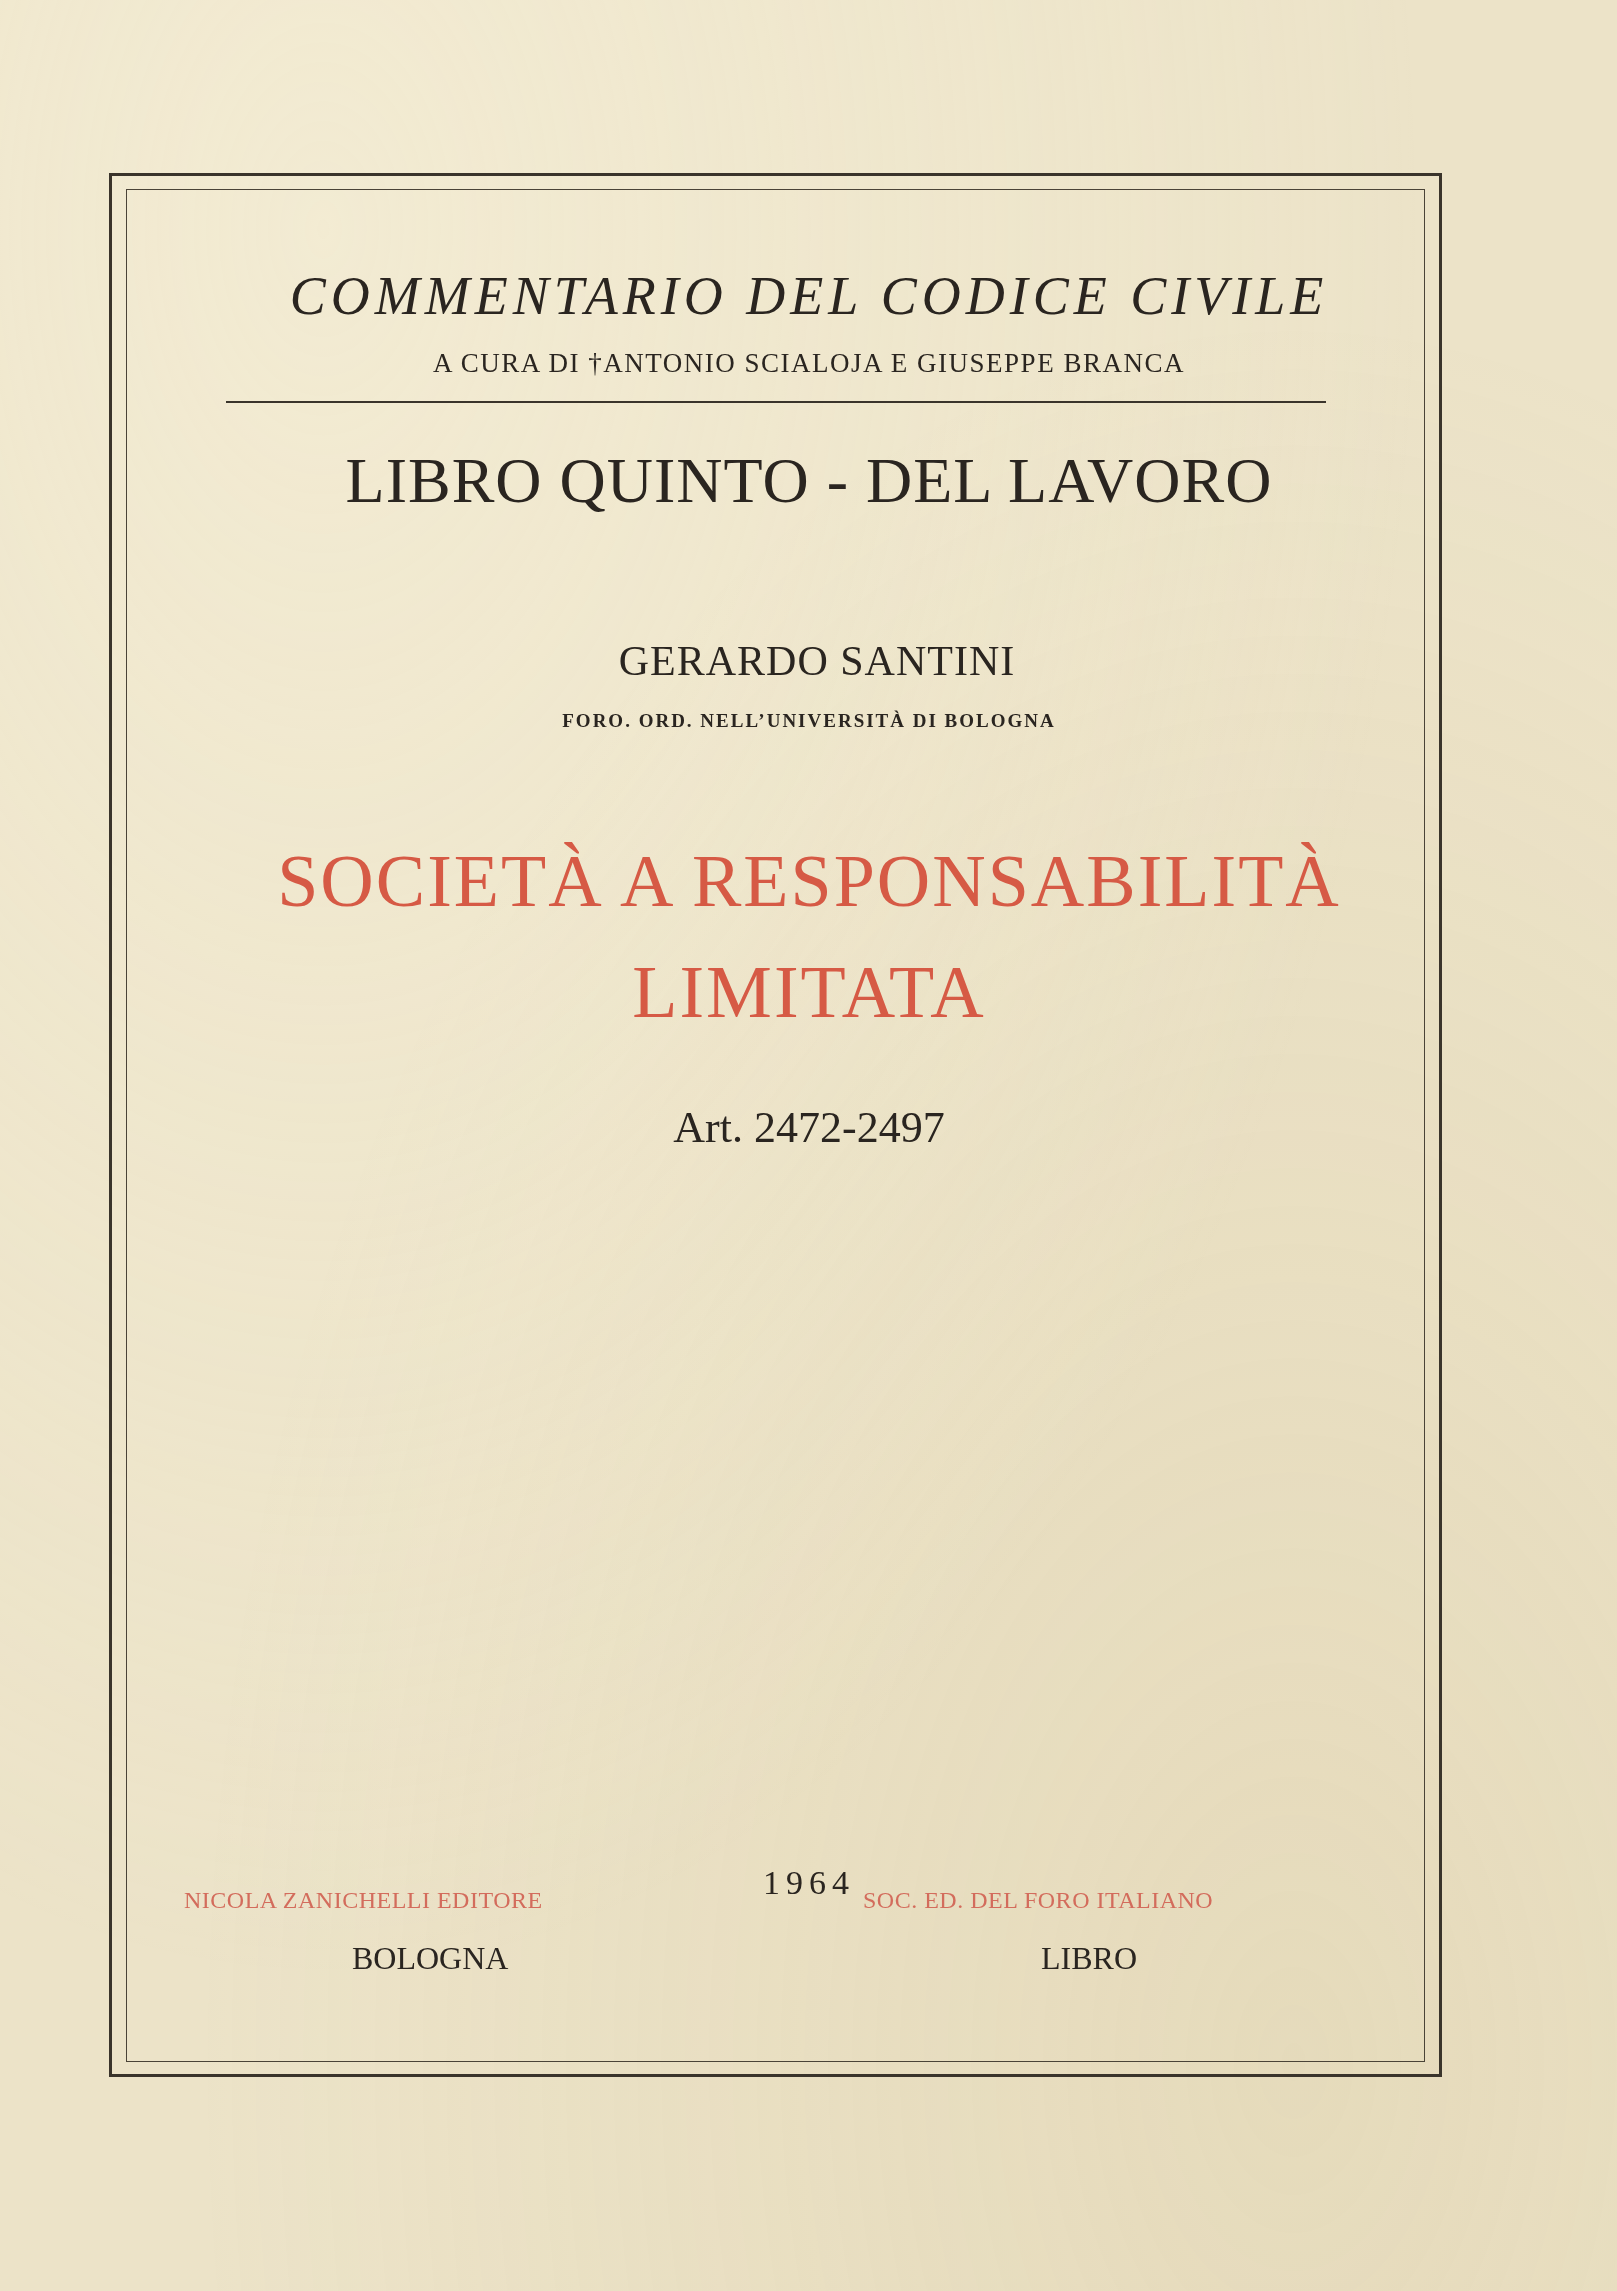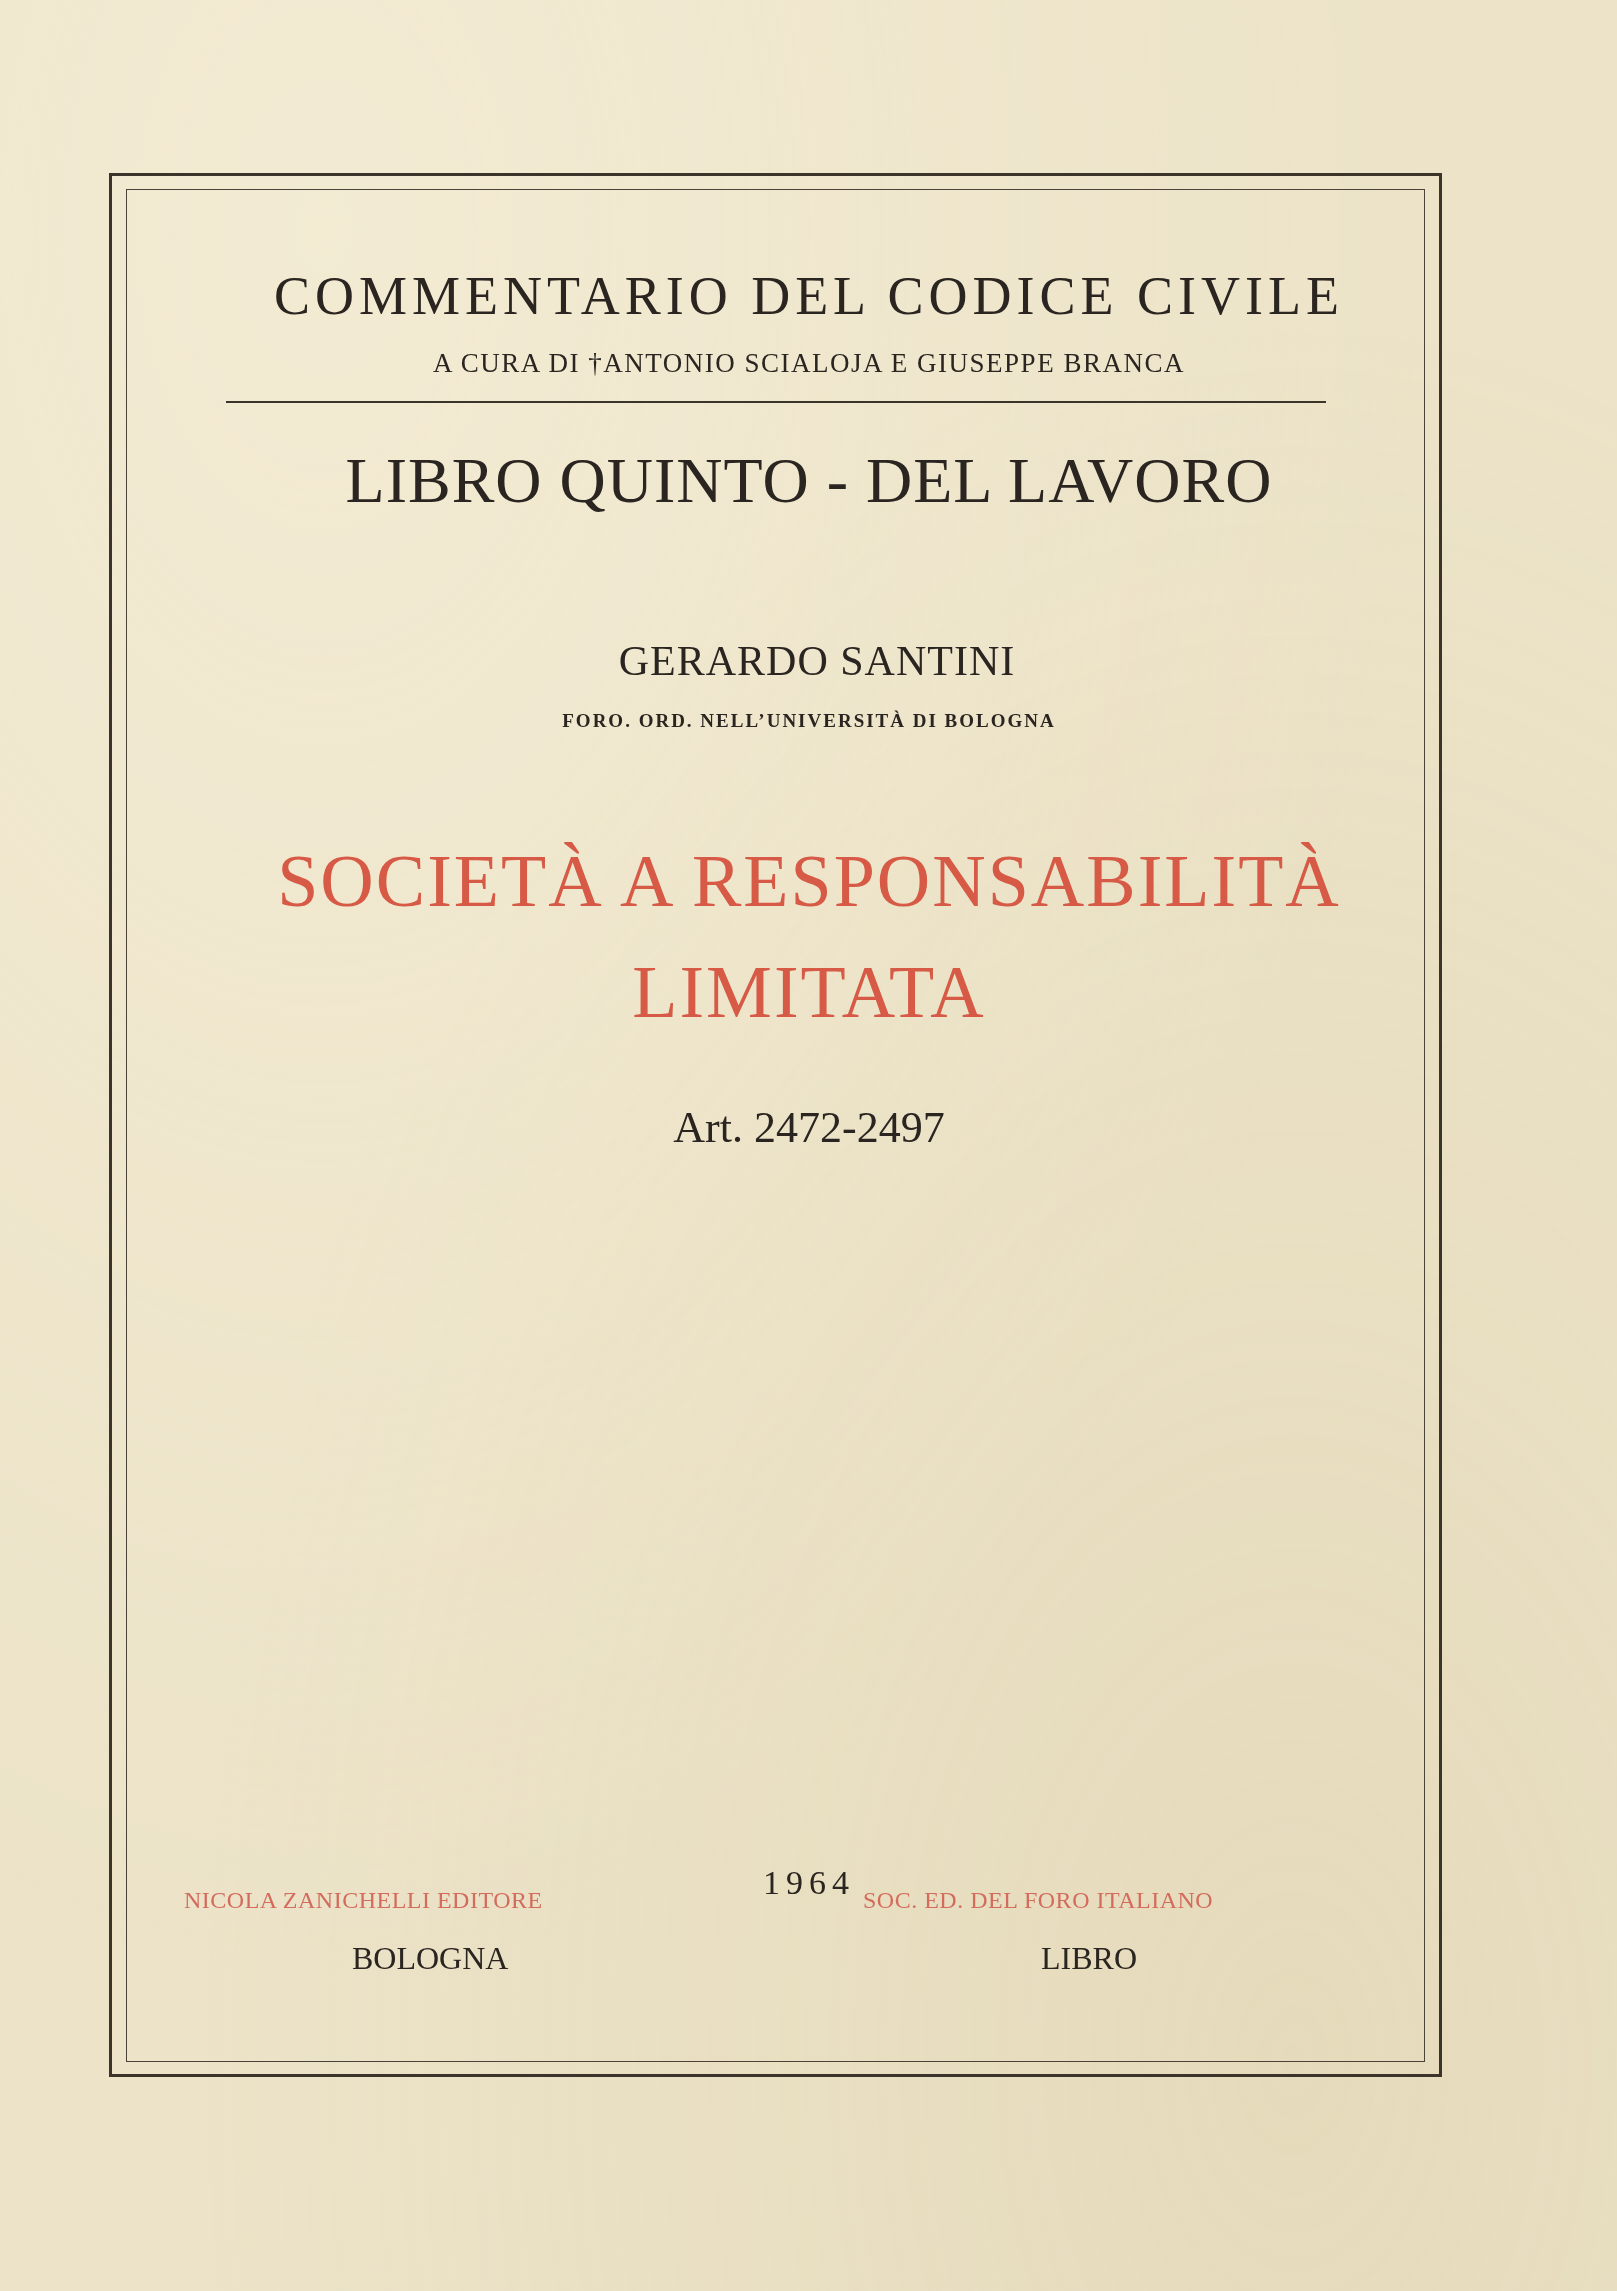--- a/index.html
+++ b/index.html
@@ -15,21 +15,21 @@
   .page { position:absolute; inset:0; }
   .frame-outer {
     position:absolute; left:109px; top:173px; width:1333px; height:1904px;
     border:3px solid #3a342b; box-sizing:border-box;
   }
   .frame-inner {
     position:absolute; left:126px; top:189px; width:1299px; height:1873px;
     border:1.5px solid #4a4337; box-sizing:border-box;
   }
   .line { position:absolute; left:0; width:1618px; text-align:center; white-space:nowrap; }
-  .series-title { top:265px; font-size:54px; letter-spacing:5px; }
+  .series-title { top:265px; font-size:54px; letter-spacing:5px;font-style:italic; }
   .editors { top:348px; font-size:27px; letter-spacing:1.5px; }
   .rule { position:absolute; left:226px; width:1100px; top:401px; height:0; border-top:2.5px solid #3a342b; }
   .libro { top:444px; font-size:64px; letter-spacing:1px; }
   .author { top:637px; font-size:42px; letter-spacing:1px;padding-left:8px; }
   .affil { top:710px; font-size:19px; letter-spacing:2px; font-weight:bold; }
   .red { color:#d65a45; }
   .title1 { top:839px; font-size:74px; letter-spacing:2px; }
   .title2 { top:950px; font-size:74px; letter-spacing:2px; }
   .art { top:1102px; font-size:44px; }
   .year { top:1864px; font-size:34px; letter-spacing:6px; }

